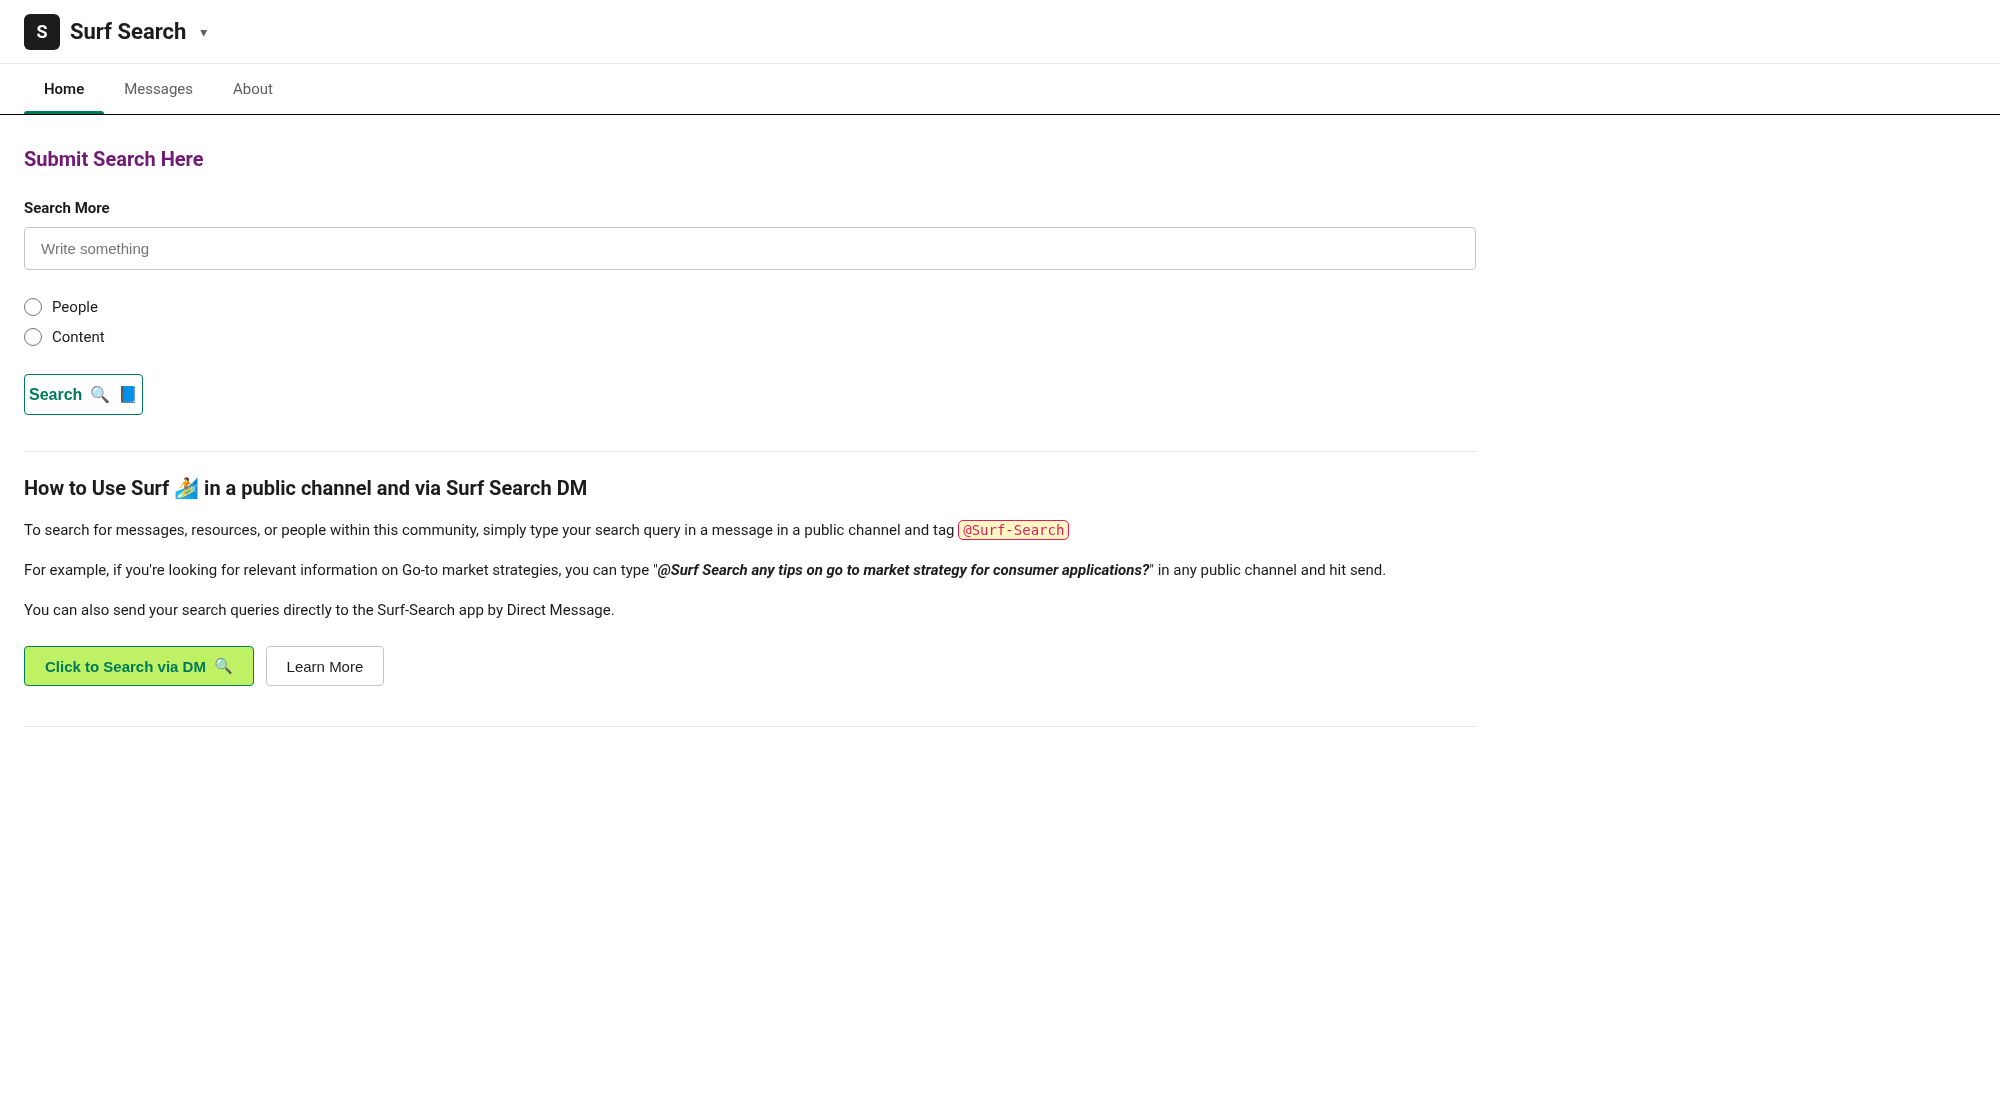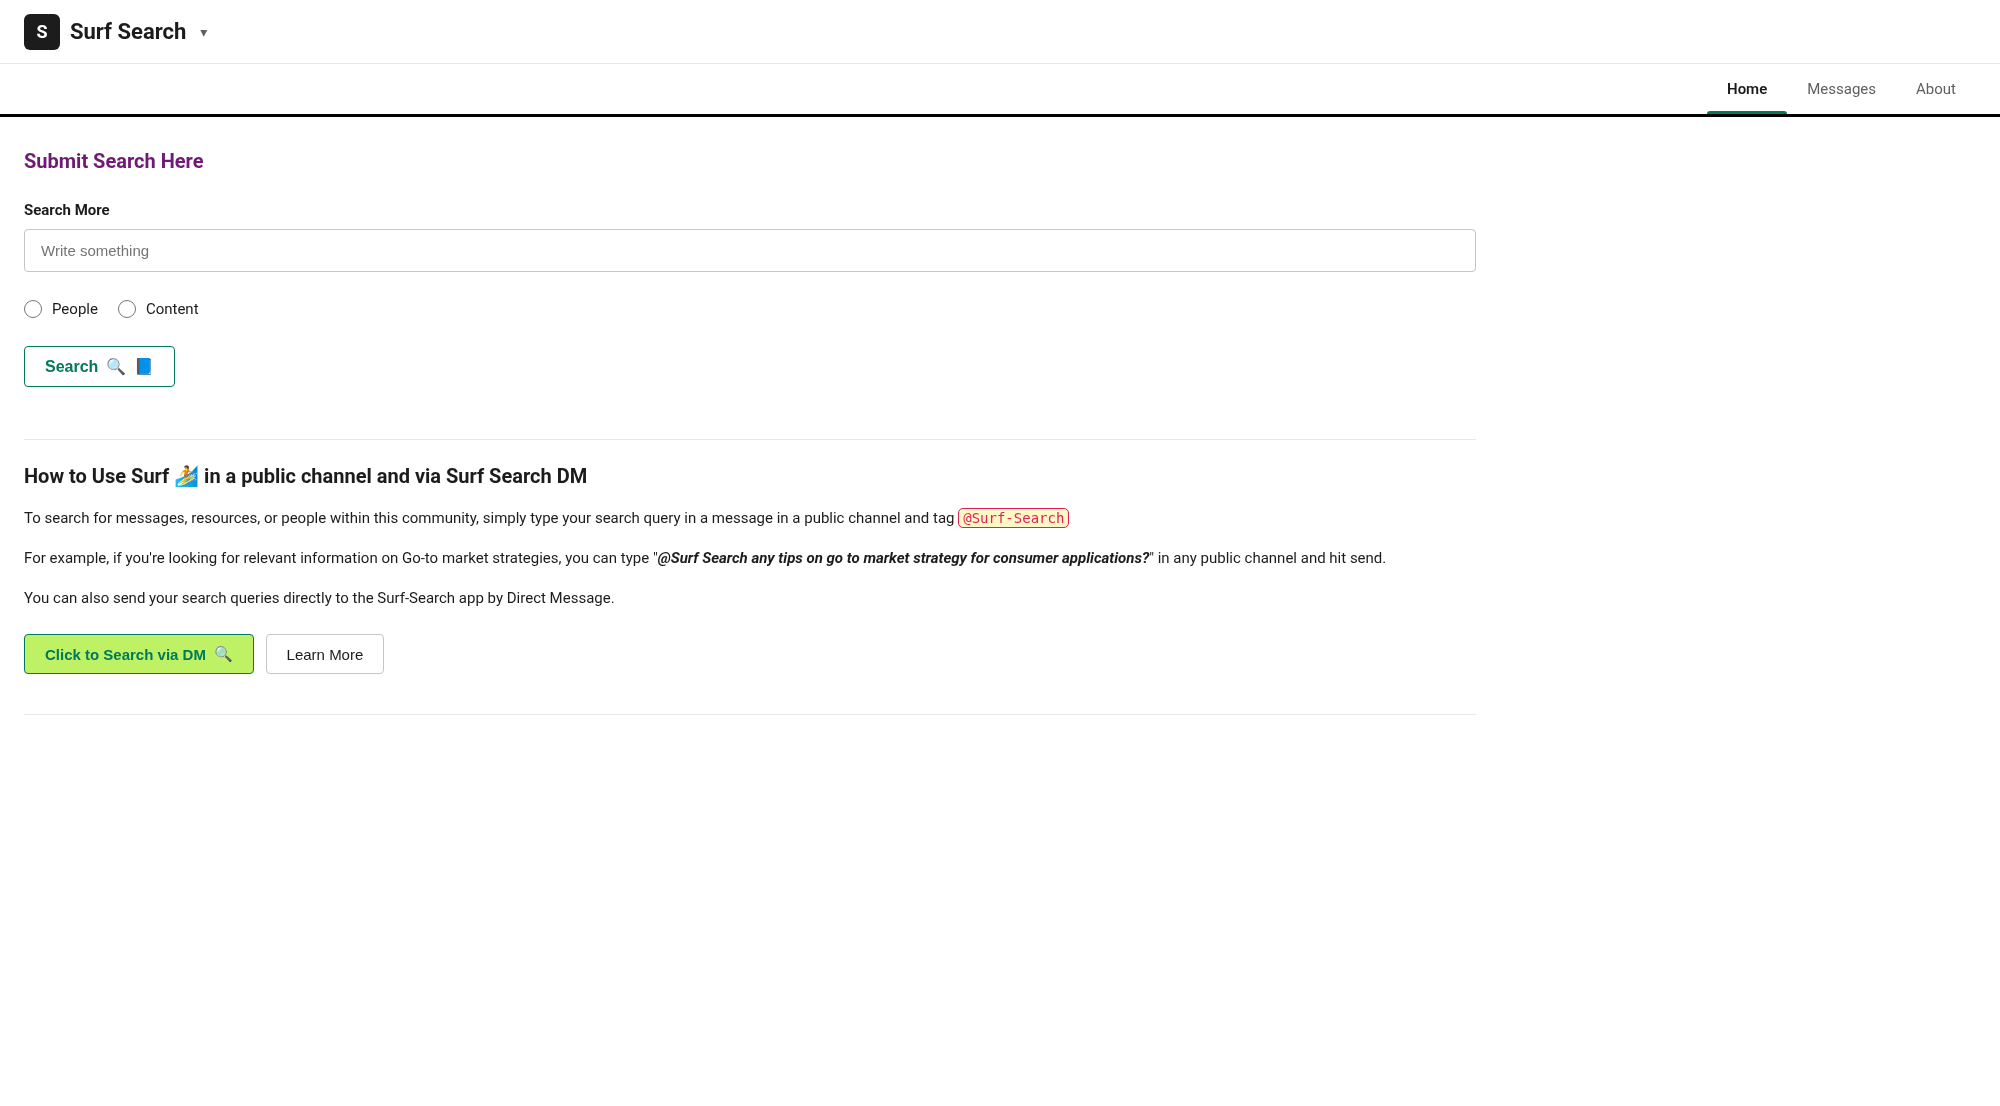--- a/index.html
+++ b/index.html
@@ -54,22 +54,21 @@
     .dropdown-icon {
       font-size: 14px;
       color: #616061;
       margin-left: 4px;
     }
 
     
     .nav-tabs {
       display: flex;
       padding: 0 24px;
-      border-bottom: 3px solid #000000;
-      justify-content: flex-end;
+      border-bottom: 1px solid #000000;
     }
 
     .nav-tab {
       padding: 16px 20px;
       font-size: 15px;
       color: #616061;
       cursor: pointer;
       position: relative;
       text-decoration: none;
     }
@@ -123,22 +122,22 @@
 
     .filter-label {
       font-size: 15px;
       font-weight: 700;
       color: #1d1c1d;
       margin-bottom: 14px;
     }
 
     .radio-group {
       display: flex;
-      flex-direction: row;
-      gap: 20px;
+      flex-direction: column;
+      gap: 12px;
       margin-bottom: 28px;
     }
 
     .radio-item {
       display: flex;
       align-items: center;
       gap: 10px;
       cursor: pointer;
     }
 
@@ -152,29 +151,29 @@
     .radio-item label {
       font-size: 15px;
       color: #1d1c1d;
       cursor: pointer;
     }
 
     .search-button {
       display: inline-flex;
       align-items: center;
       gap: 8px;
-      padding: 10px 20px;
+      padding: 10px 4px;
       border: 1.5px solid #007a5a;
       border-radius: 4px;
       background: #ffffff;
       color: #007a5a;
       font-size: 16px;
       font-weight: 600;
       cursor: pointer;
-      margin-bottom: 52px;
+      margin-bottom: 36px;
     }
 
     
     .divider {
       border: none;
       border-top: 1px solid #e8e8e8;
       margin: 0 0 24px 0;
     }
 
     .how-to-title {

